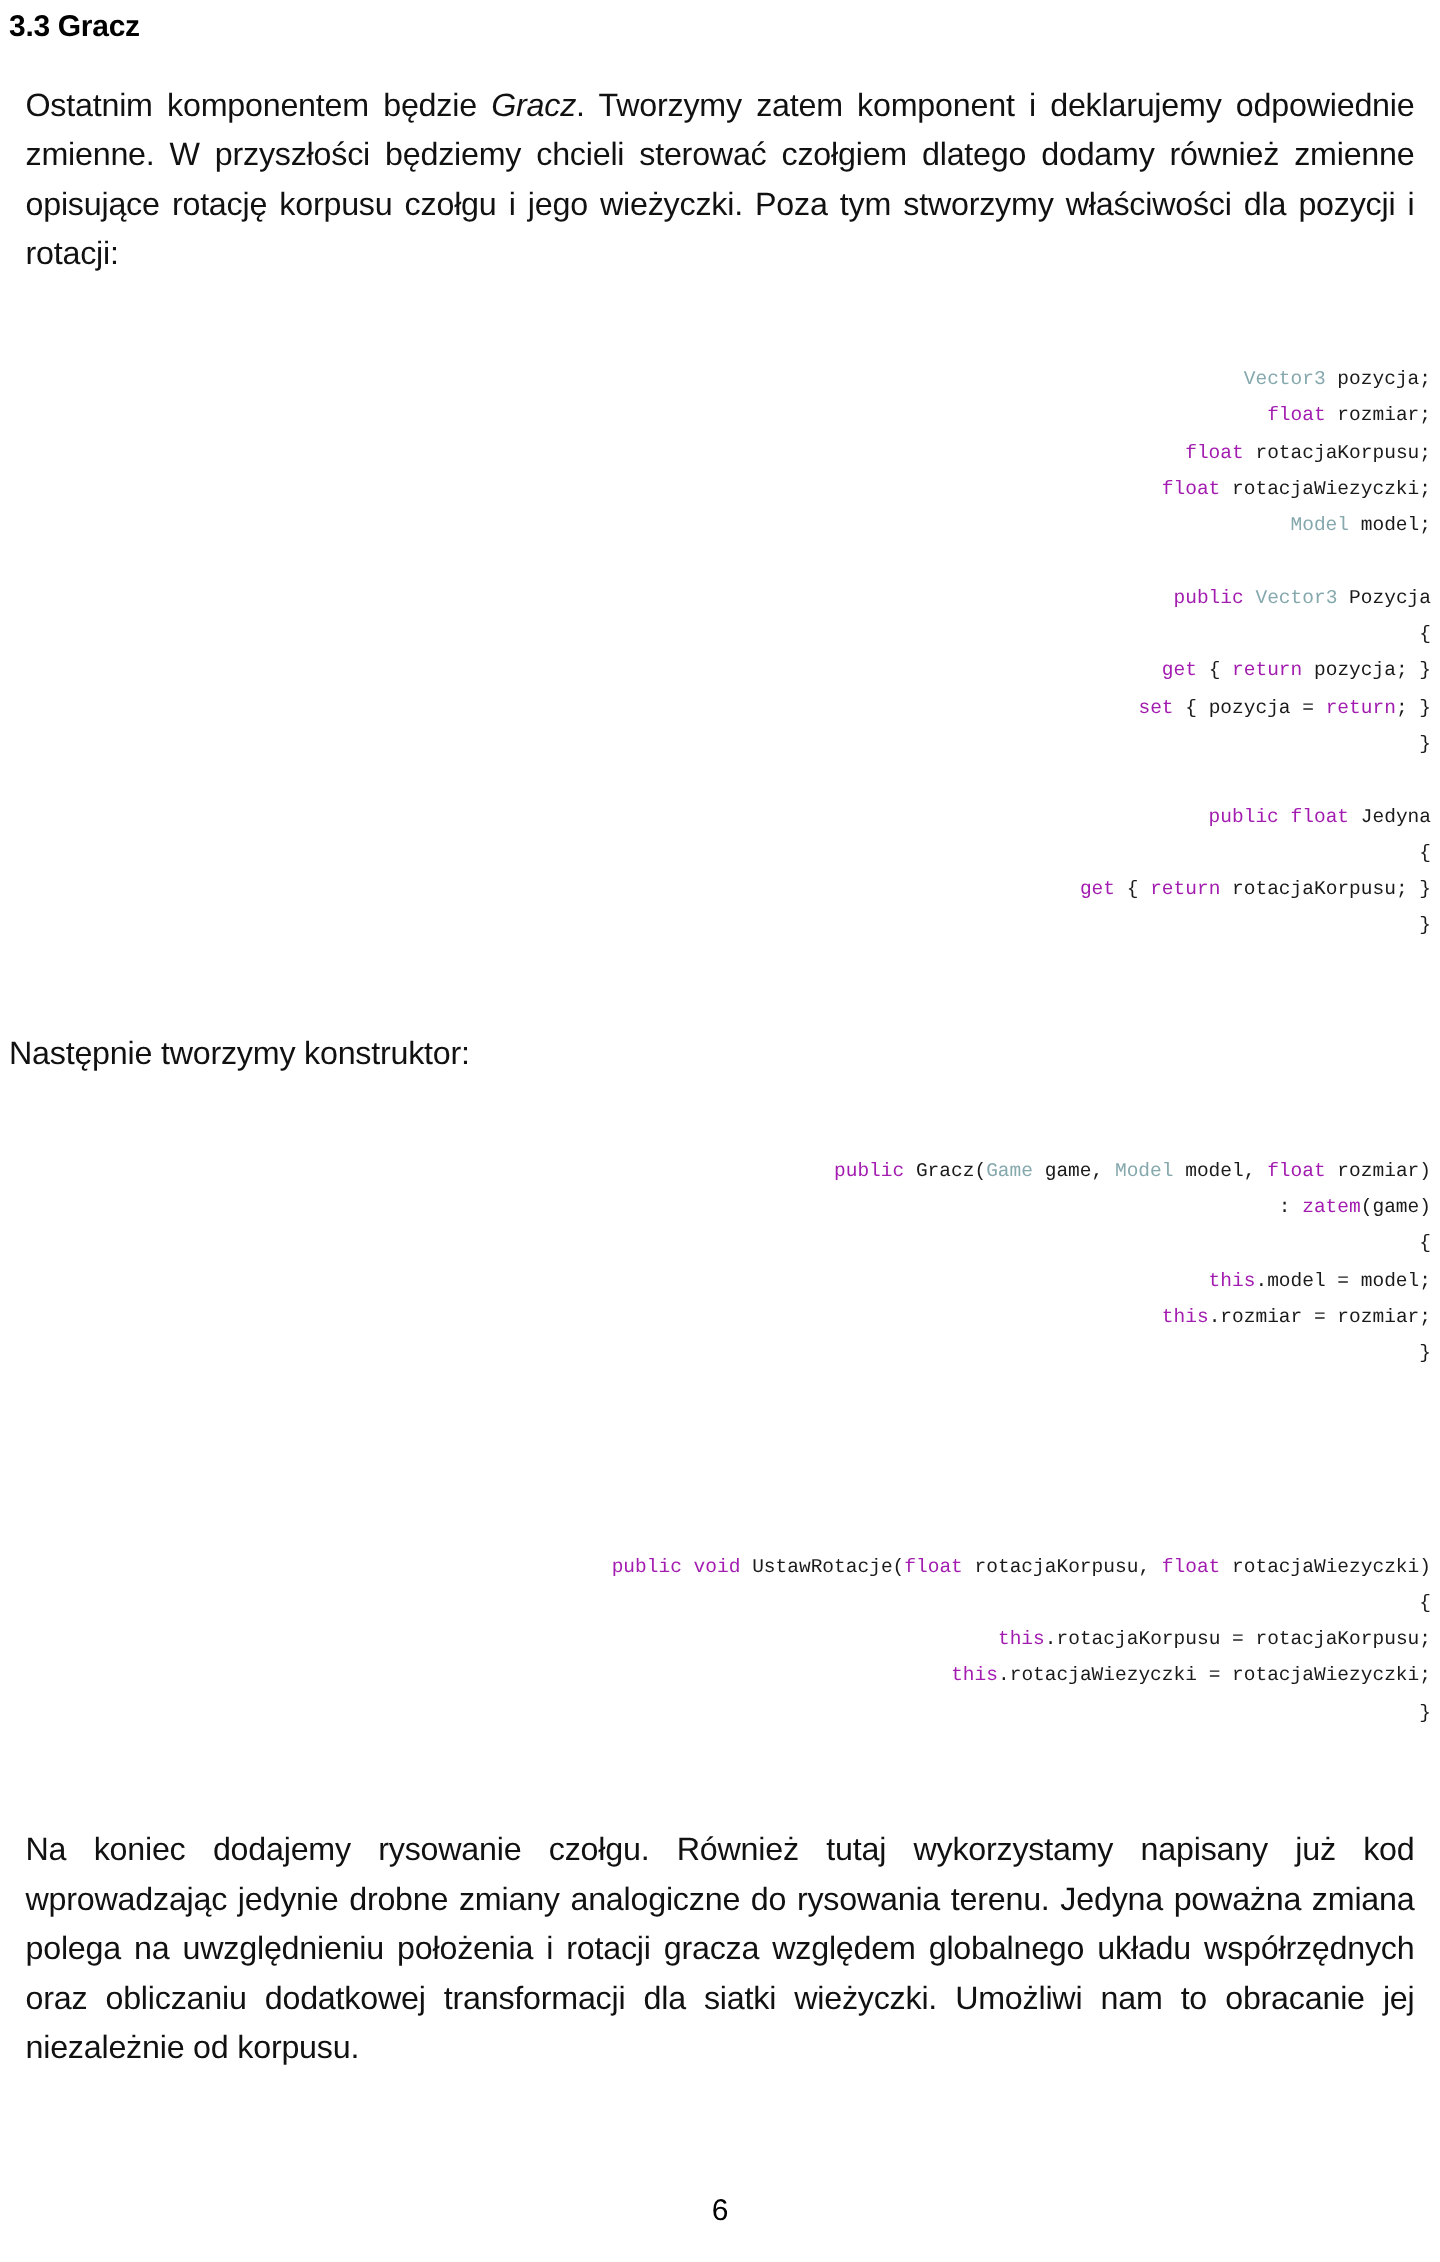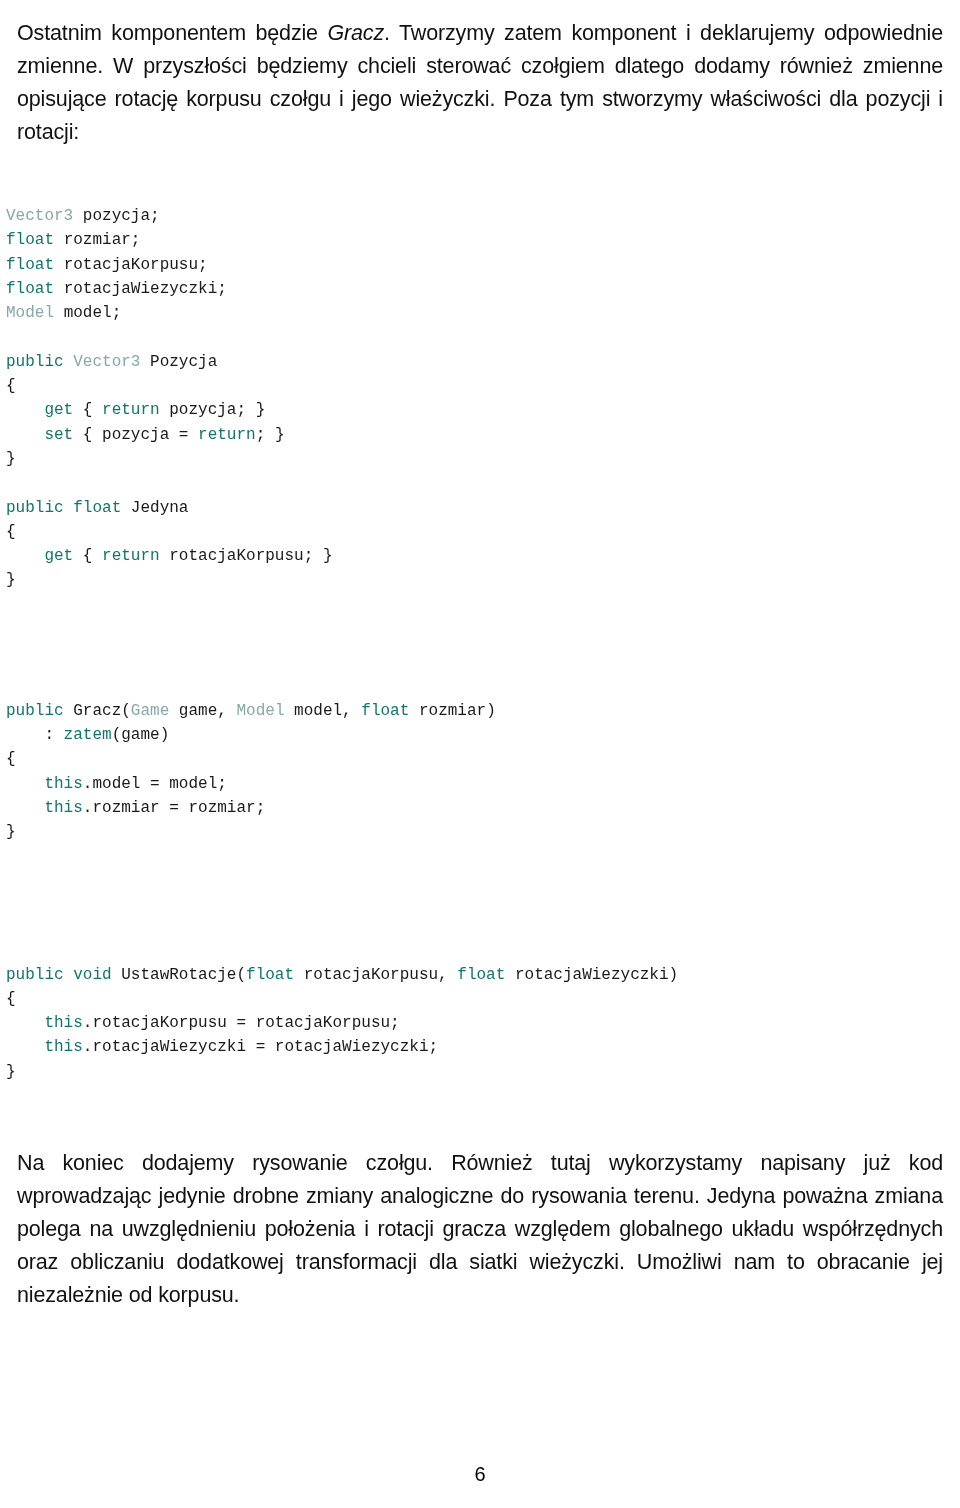--- a/index.html
+++ b/index.html
@@ -52,31 +52,32 @@
     line-height: 33px;
     text-align: left;
     margin: 0;
     color: #111;
     letter-spacing: -0.15px;
   }
 
   
   pre.code {
     font-family: "Liberation Mono", "DejaVu Sans Mono", monospace;
-    font-size: 16px;
+    font-size: 13px;
     line-height: 24.3px;
     margin: 0;
     padding: 0;
     white-space: pre;
     color: #1a1a1a;
     letter-spacing: 0px;
     tab-size: 4;
+    text-align: right;
   }
   
-  .k  { color: #0f766e; }   
+  .k  { color: #a21caf; }   
   .t  { color: #85a8ad; }   
   .pl { color: #1a1a1a; }   
 
   
   .gap-a { height: 44px; }
   .gap-b { height: 56px; }
   .gap-c { height: 50px; }
   .gap-d { height: 60px; }
   .gap-e { height: 58px; }
   .gap-f { height: 52px; }
@@ -92,20 +93,21 @@
     line-height: 24px;
     color: #000;
     font-family: "Liberation Sans", sans-serif;
   }
 </style>
 </head>
 <body>
 
 <div class="page">
 
+  <h2 class="section-heading">3.3 Gracz</h2>
 
   <p class="para">
     <span>Ostatnim komponentem będzie </span><span class="it">Gracz</span><span>. Tworzymy zatem komponent i deklarujemy odpowiednie zmienne. W przyszłości będziemy chcieli sterować czołgiem dlatego dodamy również zmienne opisujące rotację korpusu czołgu i jego wieżyczki. Poza tym stworzymy właściwości dla pozycji i rotacji:</span>
   </p>
 
   <div class="gap-a"></div>
 
   <pre class="code"><span class="t">Vector3</span><span class="pl"> </span><span class="pl">pozycja</span><span class="pl">;
 </span><span class="k">float</span><span class="pl"> </span><span class="pl">rozmiar</span><span class="pl">;
 </span><span class="k">float</span><span class="pl"> </span><span class="pl">rotacjaKorpusu</span><span class="pl">;
@@ -118,20 +120,21 @@
     </span><span class="k">set</span><span class="pl"> { </span><span class="pl">pozycja</span><span class="pl"> = </span><span class="k">return</span><span class="pl">; }
 }
 
 </span><span class="k">public</span><span class="pl"> </span><span class="k">float</span><span class="pl"> </span><span class="pl">Jedyna</span><span class="pl">
 {
     </span><span class="k">get</span><span class="pl"> { </span><span class="k">return</span><span class="pl"> </span><span class="pl">rotacjaKorpusu</span><span class="pl">; }
 }</span></pre>
 
   <div class="gap-b"></div>
 
+  <p class="lead-in">Następnie tworzymy konstruktor:</p>
 
   <div class="gap-c"></div>
 
   <pre class="code"><span class="k">public</span><span class="pl"> </span><span class="pl">Gracz</span><span class="pl">(</span><span class="t">Game</span><span class="pl"> </span><span class="pl">game</span><span class="pl">, </span><span class="t">Model</span><span class="pl"> </span><span class="pl">model</span><span class="pl">, </span><span class="k">float</span><span class="pl"> </span><span class="pl">rozmiar</span><span class="pl">)
     : </span><span class="k">zatem</span><span class="pl">(</span><span class="pl">game</span><span class="pl">)
 {
     </span><span class="k">this</span><span class="pl">.</span><span class="pl">model</span><span class="pl"> = </span><span class="pl">model</span><span class="pl">;
     </span><span class="k">this</span><span class="pl">.</span><span class="pl">rozmiar</span><span class="pl"> = </span><span class="pl">rozmiar</span><span class="pl">;
 }</span></pre>
 

